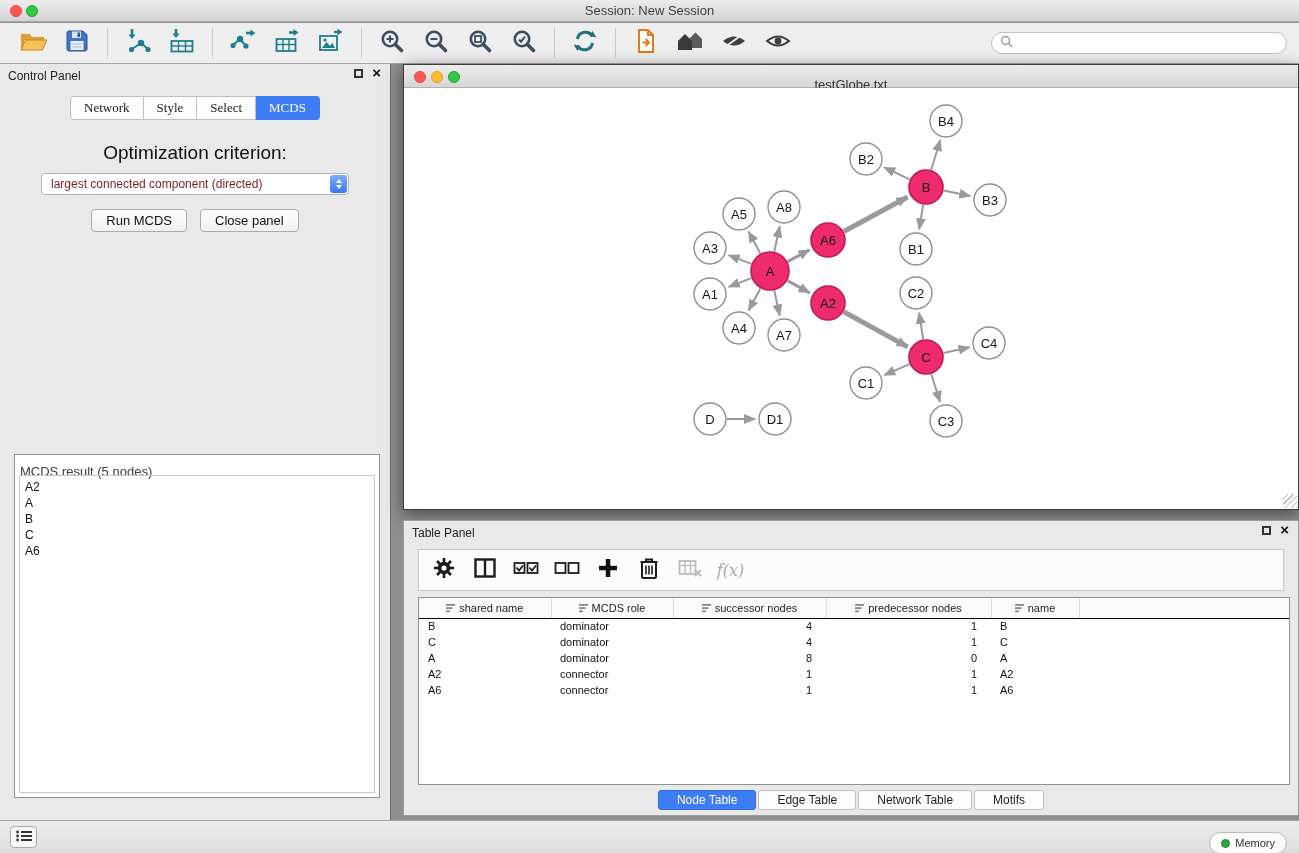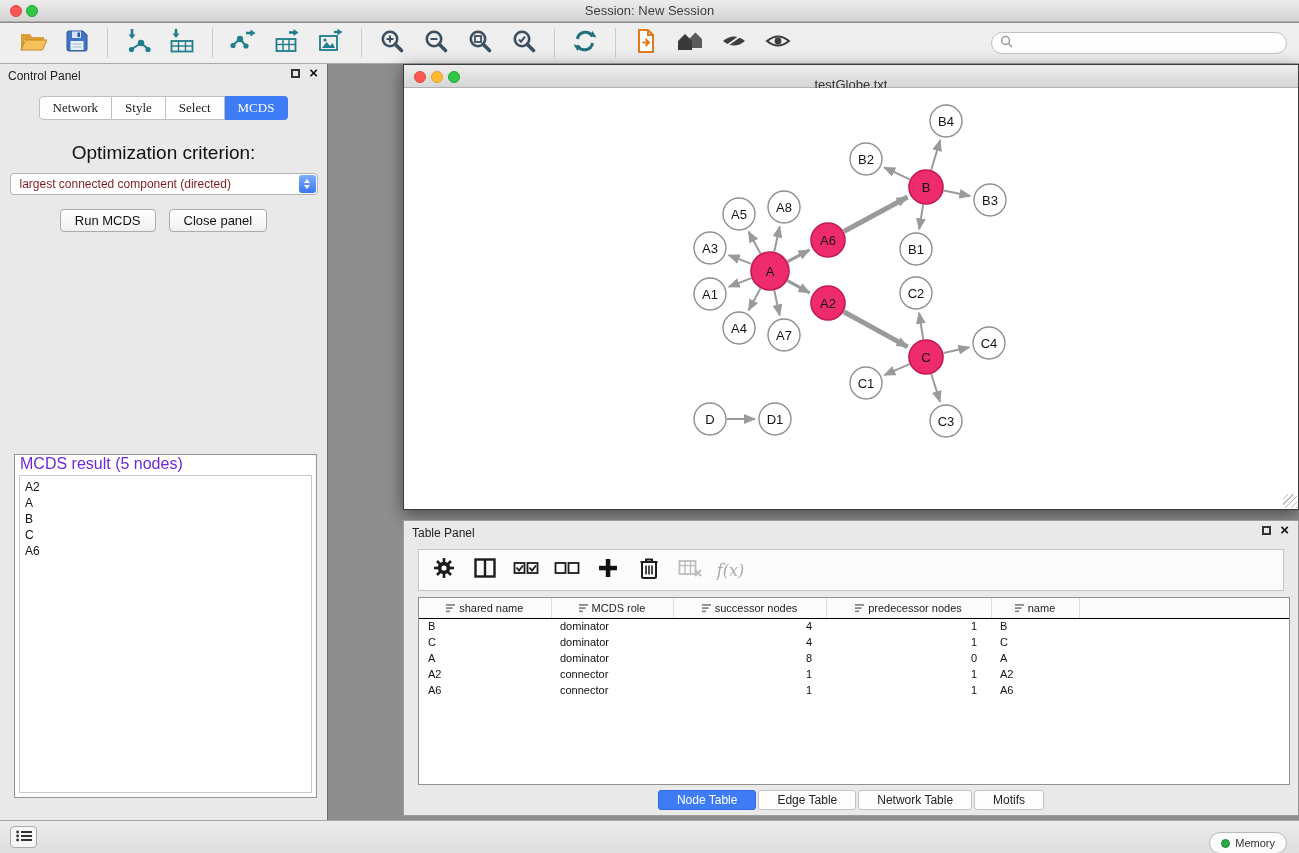--- a/index.html
+++ b/index.html
@@ -30,21 +30,21 @@
   .tb-spacer { flex:1; }
   .searchbox { width:296px; height:22px; border:1px solid #C2C2C2; border-radius:12px;
                background:#fff; display:flex; align-items:center; padding:0 8px; gap:5px; }
   .searchbox input { border:none; outline:none; flex:1; font-size:12px; background:transparent;
                      font-family:"Liberation Sans", sans-serif; }
 
   
   .mdi { position:absolute; left:0; top:64px; width:1299px; height:756px; background:#8E8E8E; }
 
   
-  .control-panel { position:absolute; left:0; top:0; width:328px; height:756px;
+  .control-panel { position:absolute; left:0; top:0; width:391px; height:756px;
                    background:#E9E9E9; border-right:1px solid #6E6E6E; }
   .panel-header { height:24px; font-size:12px; color:#222; padding:5px 8px 0; position:relative; }
   .ph-icons { position:absolute; right:9px; top:4px; display:flex; gap:9px; align-items:center; }
   .ph-float { width:9px; height:9px; border:2px solid #333; display:inline-block; }
   .ph-close { font-size:15px; font-weight:bold; color:#111; line-height:10px; }
 
   .cp-tabs { display:flex; justify-content:center; margin-top:8px;font-family:Liberation Serif, serif; }
   .cp-tabs .tab { font-size:13px; padding:3px 13px; background:#FDFDFD;
                   border:1px solid #BFBFBF; border-left:none; color:#222; }
   .cp-tabs .tab:first-child { border-left:1px solid #BFBFBF; border-radius:4px 0 0 4px; }
@@ -63,21 +63,21 @@
   .dd-down { width:0; height:0; border-left:3.5px solid transparent; border-right:3.5px solid transparent;
              border-top:4px solid #fff; }
 
   .cp-buttons { display:flex; justify-content:center; gap:13px; margin-top:14px; }
   .cp-buttons button { font-family:inherit; font-size:13px; color:#111; padding:3px 14px;
                        background:linear-gradient(#FFFFFF,#F0F0F0); border:1px solid #ACACAC;
                        border-radius:4px; }
 
   .result-box { position:absolute; left:14px; right:10px; top:390px; bottom:22px;
                 background:#fff; border:1px solid #949494; }
-  .result-title { font-size:16px; color:#6d28d9; padding:0 0 2px 5px; }
+  .result-title { font-size:13px; color:#404040; padding:9px 0 2px 5px; }
   .result-list { position:absolute; top:20px; left:4px; right:4px; bottom:4px;
                  border:1px solid #C9C9C9; overflow:auto; padding:3px 5px; }
   .result-item { font-size:12px; color:#111; line-height:16px; }
 
   
   .network-window { position:absolute; left:403px; top:0; width:896px; height:446px;
                     background:#fff; border:1px solid #3c3c3c;
                     box-shadow:0 4px 16px rgba(0,0,0,0.5); }
   .net-titlebar { height:23px; background:linear-gradient(#EDEDED,#D6D6D6);
                   border-bottom:1px solid #B1B1B1; position:relative; }

